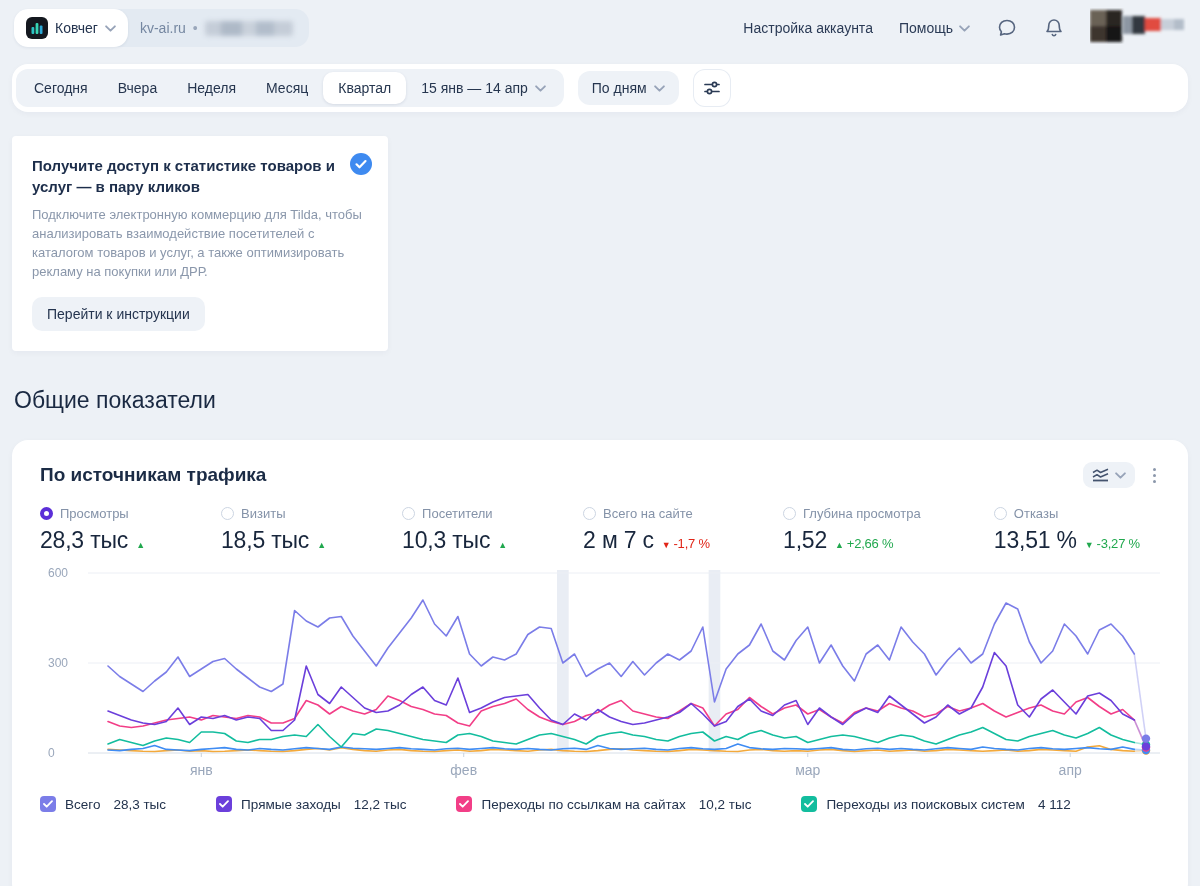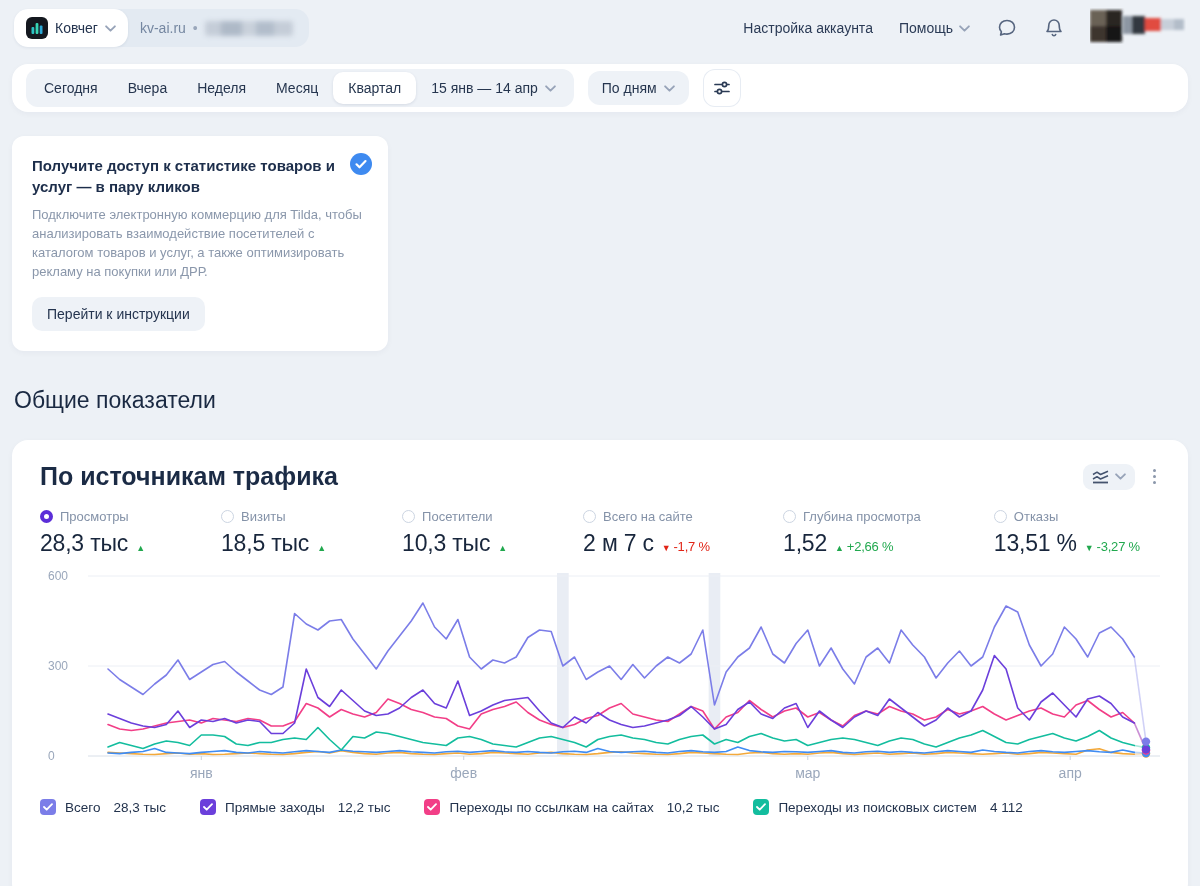--- a/index.html
+++ b/index.html
@@ -22,56 +22,56 @@
   .dot-sep { margin:0 7px; color:#9aa7bb; font-size:14px; }
   .blur-id { width:88px; height:15px; border-radius:3px; margin-right:2px;
     background:linear-gradient(90deg,#c5cdd8 0 18%,#aeb9c7 18% 42%,#c9d1db 42% 58%,#b2bdcb 58% 78%,#c5cdd8 78%);
     filter:blur(2.5px); }
   .topbar-right { display:flex; align-items:center; gap:26px; }
   .top-link { font-size:14px; color:#2b3b56; text-decoration:none; cursor:pointer; display:flex; align-items:center; gap:6px; }
   .icon-btn { display:inline-flex; align-items:center; justify-content:center; cursor:pointer; color:#56657f; }
 
   
   .filterbar { margin:8px 12px 0; background:#fff; border-radius:16px; height:48px;
-    display:flex; align-items:center; justify-content:space-between; padding:0 14px;
+    display:flex; align-items:center; justify-content:space-between; padding:0 4px;
     box-shadow:0 2px 6px rgba(16,32,64,.04); }
   .filter-left { display:flex; align-items:center; gap:14px; }
   .segmented { display:flex; align-items:center; background:#eef2f7; border-radius:12px; padding:3px; }
   .seg-item { border:none; background:transparent; font:400 14px/1 "Liberation Sans",sans-serif; color:#26364f;
     padding:9px 15px; border-radius:10px; cursor:pointer; display:flex; align-items:center; gap:7px; white-space:nowrap; }
   .seg-item.selected { background:#fff; box-shadow:0 1px 3px rgba(30,50,90,.12); }
   .pill-btn { display:flex; align-items:center; gap:7px; background:#eef2f7; border:none; border-radius:12px;
     padding:10px 14px; font:400 14px/1 "Liberation Sans",sans-serif; color:#26364f; cursor:pointer; white-space:nowrap; }
   .sliders-btn { width:38px; height:38px; background:#fff; border:none; border-radius:12px; cursor:pointer;
     box-shadow:inset 0 0 0 1px #e7ecf3; display:inline-flex; align-items:center; justify-content:center; color:#2b3b55; }
   .filter-right { display:flex; align-items:center; gap:10px; }
   .whatsnew-btn { display:flex; align-items:center; gap:8px; border:none; border-radius:12px; padding:10px 16px;
     font:500 14px/1 "Liberation Sans",sans-serif; cursor:pointer; }
   .add-btn { display:flex; align-items:center; gap:8px; background:#f2f5f9; border:none; border-radius:12px;
     padding:10px 16px; font:400 14px/1 "Liberation Sans",sans-serif; color:#24344f; cursor:pointer; }
   .kebab-btn { width:36px; height:36px; background:#fff; border:none; border-radius:12px; cursor:pointer;
     box-shadow:inset 0 0 0 1px #e7ecf3; display:inline-flex; align-items:center; justify-content:center; }
 
   
-  .promo-card { position:relative; margin:24px 0 0 12px; width:376px; background:#fff; border-radius:12px;
+  .promo-card { position:relative; margin:24px 0 0 12px; width:376px; background:#fff; border-radius:4px;
     padding:19px 20px 20px; box-shadow:0 2px 6px rgba(16,32,64,.04); }
   .promo-title { font-size:15px; font-weight:700; line-height:1.4; color:#1d2e4b; width:308px; }
   .promo-check { position:absolute; top:17px; right:16px; }
   .promo-body { margin-top:9px; font-size:13px; line-height:1.45; color:#8a97ab; }
   .promo-btn { margin-top:16px; background:#eef2f7; border:none; border-radius:10px; padding:10px 15px;
     font:400 14px/1 "Liberation Sans",sans-serif; color:#24344f; cursor:pointer;text-align:right; }
 
   
   .section-title { margin:36px 0 0 14px; font-size:23px; font-weight:400; color:#1a2942; }
 
   
   .chart-card { margin:26px 12px 0; background:#fff; border-radius:16px; padding:22px 28px 22px;
     height:459px; box-shadow:0 2px 6px rgba(16,32,64,.04); }
   .card-head { display:flex; align-items:center; justify-content:space-between; }
-  .card-title { font-size:25px; font-weight:600; color:#1b2b45; }
+  .card-title { font-size:19px; font-weight:600; color:#1b2b45; }
   .card-controls { display:flex; align-items:center; gap:14px; }
   .charttype-btn { display:flex; align-items:center; gap:6px; background:#eef2f7; border:none; border-radius:9px;
     padding:6px 9px; cursor:pointer; color:#44536e; }
   .dots-v { display:inline-flex; flex-direction:column; gap:3px; cursor:pointer; padding:4px; }
   .dots-v i { width:3px; height:3px; border-radius:50%; background:#8b97ab; }
 
   
   .metrics-row { display:flex; justify-content:space-between; margin-top:18px; padding-right:20px;gap:16px; }
   .metric { cursor:pointer; }
   .m-head { display:flex; align-items:center; gap:7px; }
@@ -83,21 +83,21 @@
   .arrow { font-size:9px; }
 
   
   .chart-area { position:relative; margin-top:16px; height:212px; }
   .plot-svg { position:absolute; left:48px; top:0; }
   .y-label { position:absolute; left:8px; font-size:12px; color:#9aa7bb; }
   .x-label { position:absolute; top:192px; font-size:14px; color:#9aa7bb; transform:translateX(-50%); }
 
   
   .legend { margin-top:14px; display:flex; flex-direction:column; gap:12px; }
-  .legend-row { display:flex; align-items:center; gap:34px; }
+  .legend-row { display:flex; align-items:center; gap:50px; }
   .legend-item { display:flex; align-items:center; gap:9px; cursor:pointer; }
   .swatch { width:16px; height:16px; border-radius:4px; display:inline-flex; align-items:center; justify-content:center; flex:none; }
   .l-label { font-size:13.5px; color:#23334d; }
   .l-value { font-size:13.5px; color:#23334d; font-weight:500; margin-left:4px; }
 </style>
 </head>
 <body>
 
 <div class="page">
 

